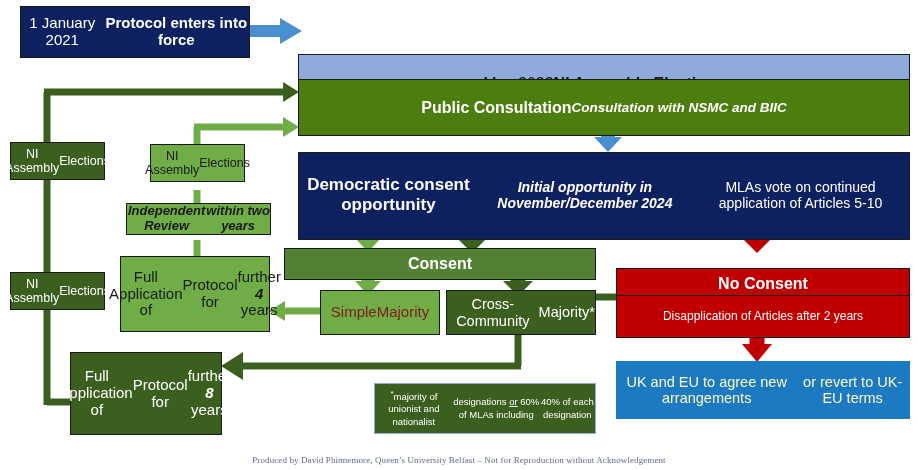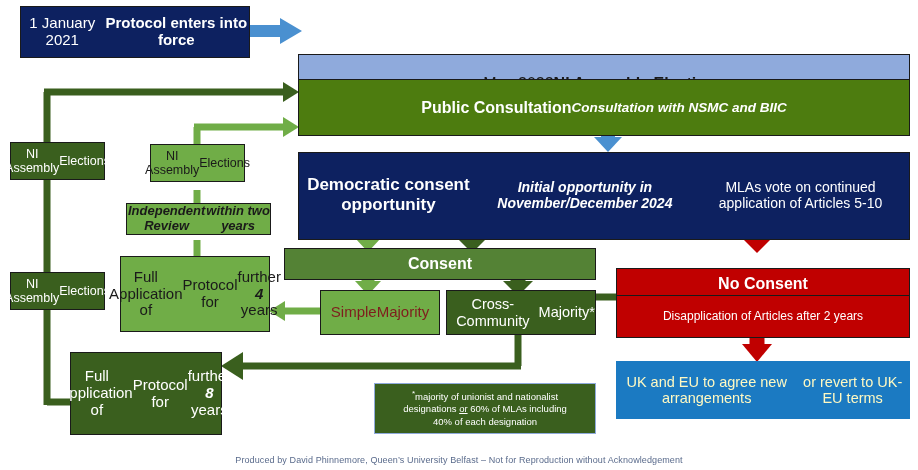--- a/index.html
+++ b/index.html
@@ -6,24 +6,24 @@
   body{font-family:"Liberation Sans","DejaVu Sans",sans-serif;}
   #canvas{position:relative;width:918px;height:470px;background:#ffffff;overflow:hidden;}
 
   .box{position:absolute;box-sizing:border-box;display:flex;flex-direction:row;
        align-items:center;justify-content:center;text-align:center;line-height:1.12;}
   .box .ln{display:block;}
   .b{font-weight:bold;}
   .bi{font-weight:bold;font-style:italic;}
 
   .caption{position:absolute;color:#5a6b8c;font-size:9px;letter-spacing:.1px;
-           text-align:center;width:100%;}
+           text-align:center;width:100%;font-family:Liberation Serif, serif;}
 
   .fnote{position:absolute;box-sizing:border-box;color:#fff;font-size:9.5px;
-         line-height:1.32;display:flex;flex-direction:column;align-items:center;
+         line-height:1.32;display:flex;align-items:center;
          justify-content:center;text-align:center;}
   .u{text-decoration:underline;}
 </style>
 </head>
 <body>
 
 <div id="canvas">
 
   <svg width="918" height="470" style="position:absolute;left:0;top:0;">
 

